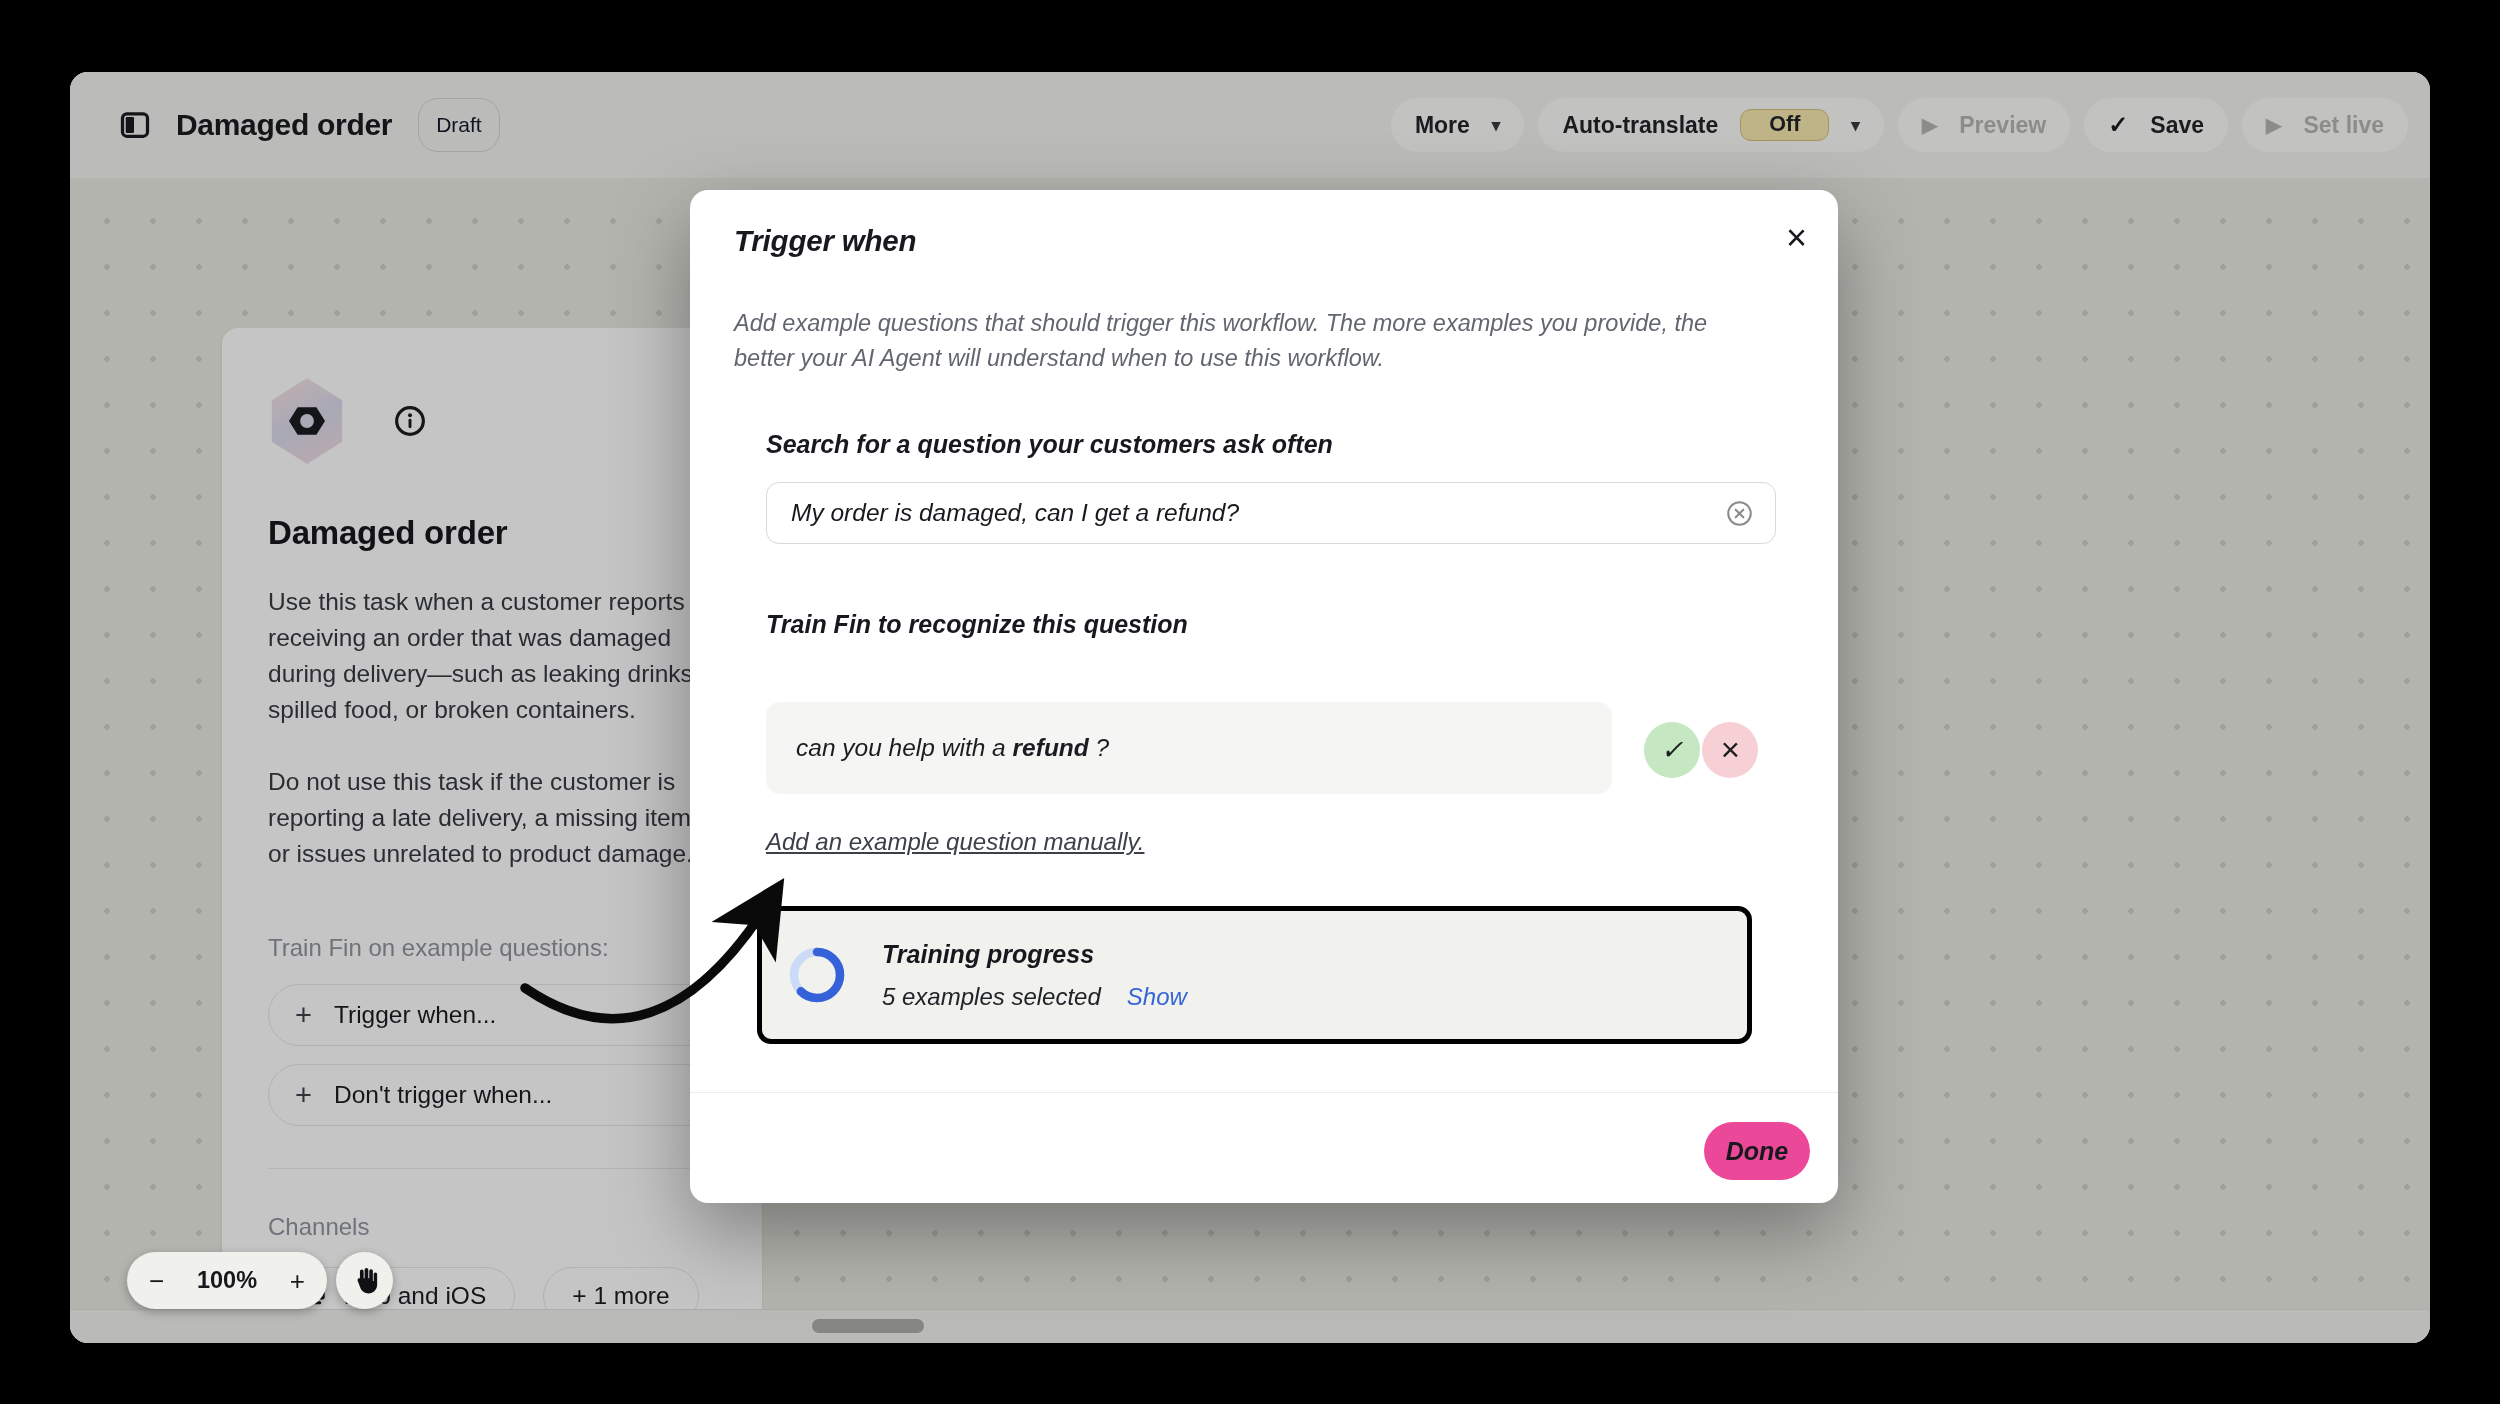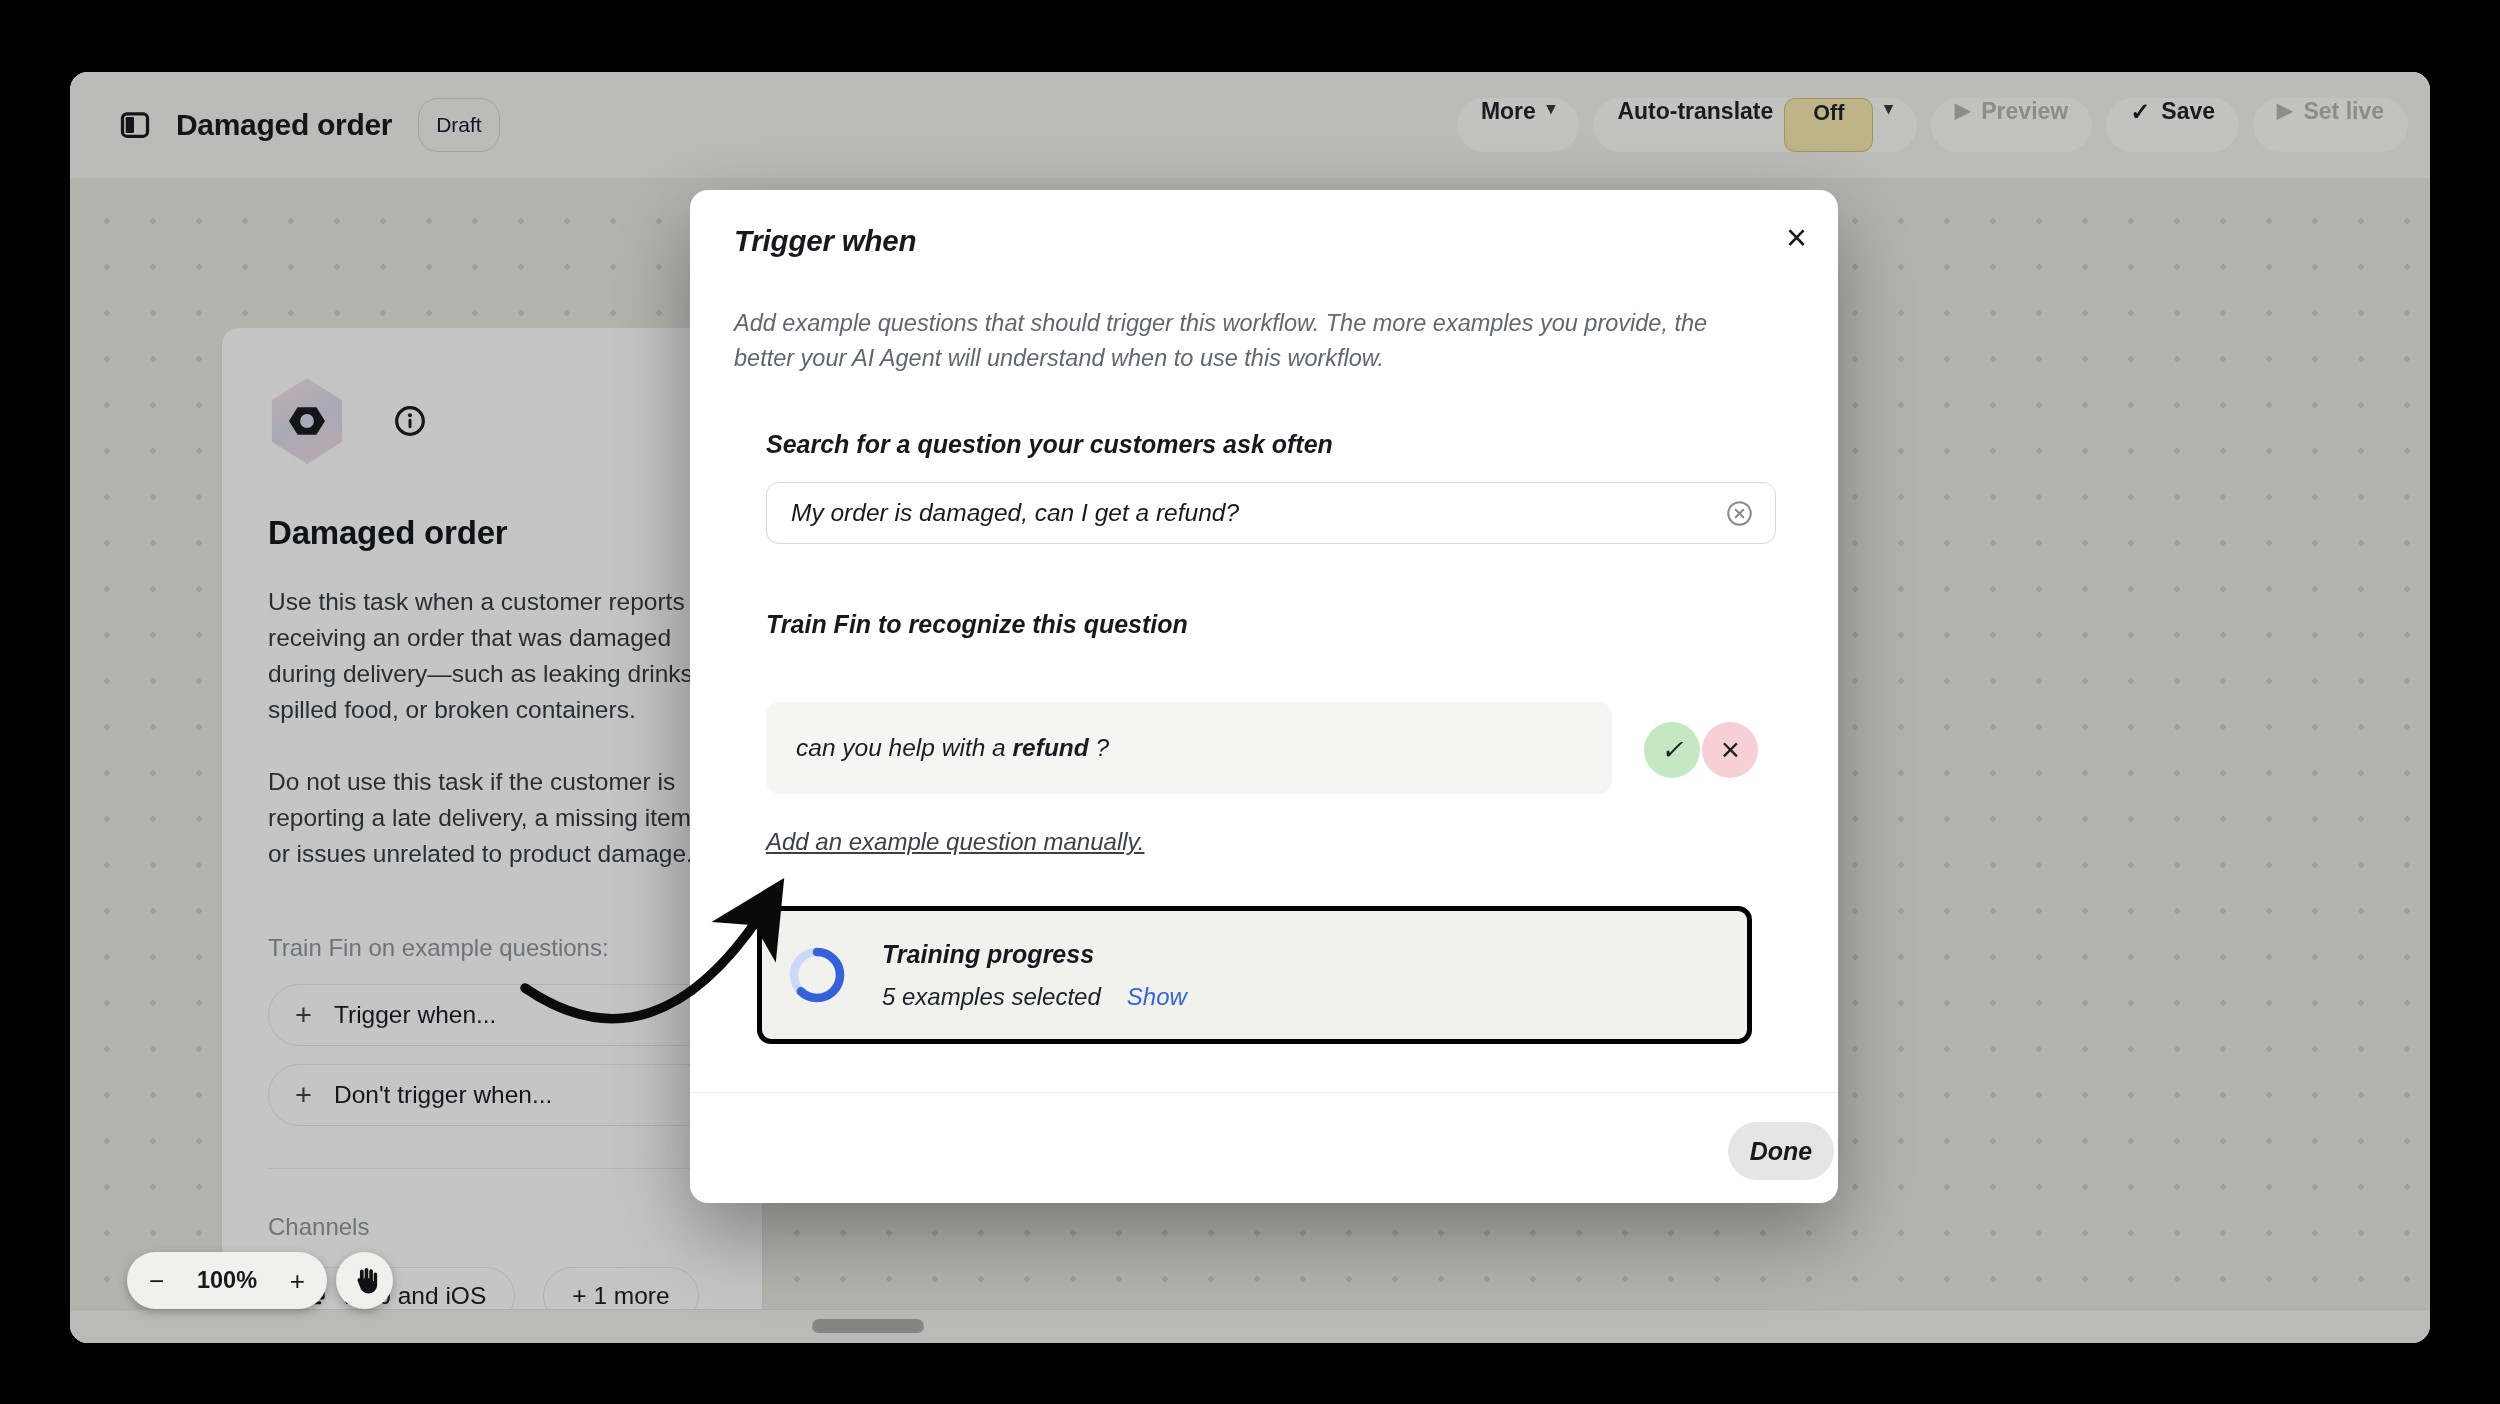--- a/index.html
+++ b/index.html
@@ -6,21 +6,21 @@
   html,body { width:2500px; height:1404px; background:#000; font-family:"Liberation Sans", sans-serif; position:relative; overflow:hidden; }
 
   .app-window { position:absolute; left:70px; top:72px; width:2360px; height:1271px; border-radius:18px; background:#f1f1ef; overflow:hidden; }
 
   
   .toolbar { position:absolute; top:0; left:0; right:0; height:106px; background:#f2f2f0; display:flex; align-items:center; justify-content:space-between; padding:0 22px 0 50px; z-index:2; }
   .tb-left { display:flex; align-items:center; gap:26px; }
   .tb-title { font-size:30px; font-weight:700; color:#16181c; letter-spacing:-0.3px; }
   .tb-badge { padding:14px 17px; border:1.5px solid #d2d2d0; border-radius:20px; font-size:21px; color:#0f172a; }
   .tb-right { display:flex; align-items:center; gap:14px; }
-  .tb-btn { height:54px; padding:0 24px; border-radius:27px; background:#fbfbfa; display:inline-flex; gap:11px; font-size:23px; font-weight:600; color:#1d2025; cursor:pointer; }
+  .tb-btn { height:54px; padding:0 24px; border-radius:27px; background:#fbfbfa; display:inline-flex; align-items:center; gap:22px; font-size:23px; font-weight:600; color:#1d2025; cursor:pointer; }
   .tb-btn .caret { font-size:17px; color:#35383d; }
   .tb-btn.muted { color:#b4b5b3; }
   .tb-btn.muted .play { color:#b4b5b3; }
   .play { font-size:20px; }
   .check { font-size:24px; color:#17191d; }
   .off-pill { background:#f7e9ae; border:1.5px solid #d3c075; border-radius:11px; padding:2px 28px 3px; font-size:21.5px; font-weight:600; color:#1d2025; }
 
   
   .canvas { position:absolute; top:106px; left:0; right:0; bottom:34px; background-color:#e9e9e2;
     background-image:radial-gradient(circle, #cfcfc6 2.6px, transparent 3px); background-size:46px 46px; background-position:14px 20px; z-index:1; }
@@ -70,21 +70,21 @@
   .reject-btn { left:1012px; background:#f6d0d5; }
   .manual-link { position:absolute; left:76px; top:638px; font-size:24px; color:#3c4049; text-decoration:underline; cursor:pointer; }
   .training-card { position:absolute; left:67px; top:716px; width:995px; height:138px; background:#f1f1ee; border:5px solid #000000; border-radius:14px; display:flex; align-items:center; padding-left:26px; }
   .ring-wrap { width:58px; height:58px; }
   .training-text { margin-left:36px; }
   .training-title { font-size:25px; font-weight:600; color:#16181d; }
   .training-row { margin-top:14px; display:flex; align-items:center; }
   .training-sub { font-size:24px; color:#202329; }
   .show-link { margin-left:26px; font-size:24px; color:#3565d6; cursor:pointer;text-align:center; }
   .modal-divider { position:absolute; left:0; right:0; top:902px; border-top:1.5px solid #ececea; }
-  .done-btn { position:absolute; left:1038px; top:932px; width:106px; height:58px; border-radius:29px; background:#e5e5e5; display:flex; align-items:center; justify-content:center; font-size:25px; font-weight:600; color:#17191d; cursor:pointer; }
+  .done-btn { position:absolute; left:1014px; top:932px; width:106px; height:58px; border-radius:29px; background:#ec4899; display:flex; align-items:center; justify-content:center; font-size:25px; font-weight:600; color:#17191d; cursor:pointer; }
 
   
   .arrow-layer { position:absolute; inset:0; z-index:70; pointer-events:none; }
 </style>
 </head>
 <body>
 
 <div class="app-window">
 
   <div class="toolbar">

